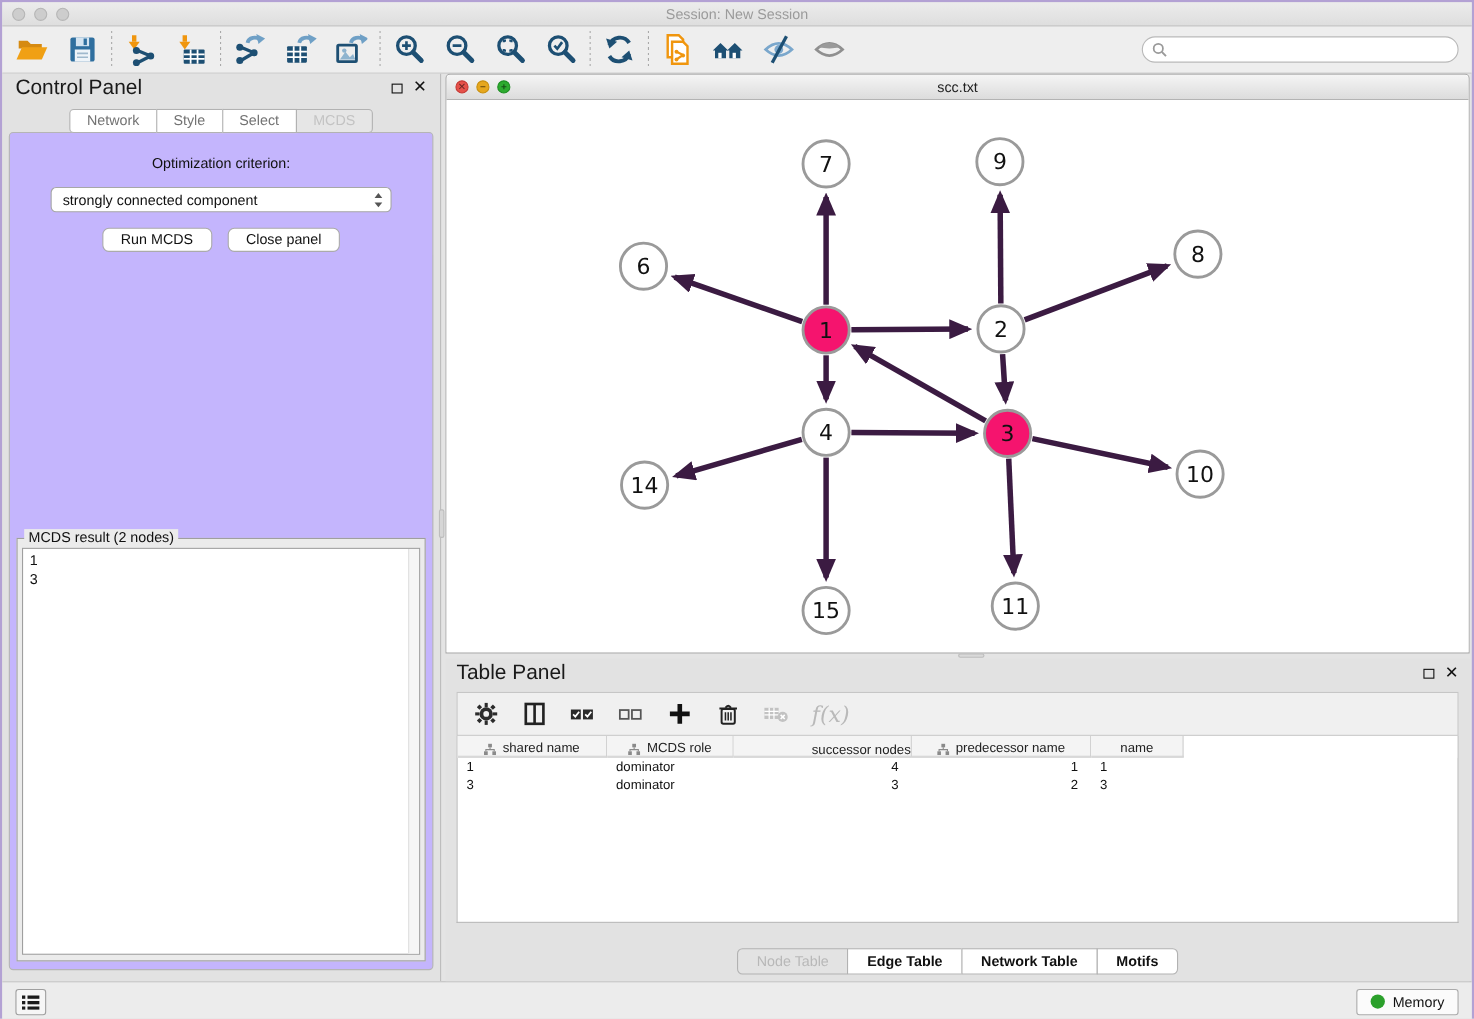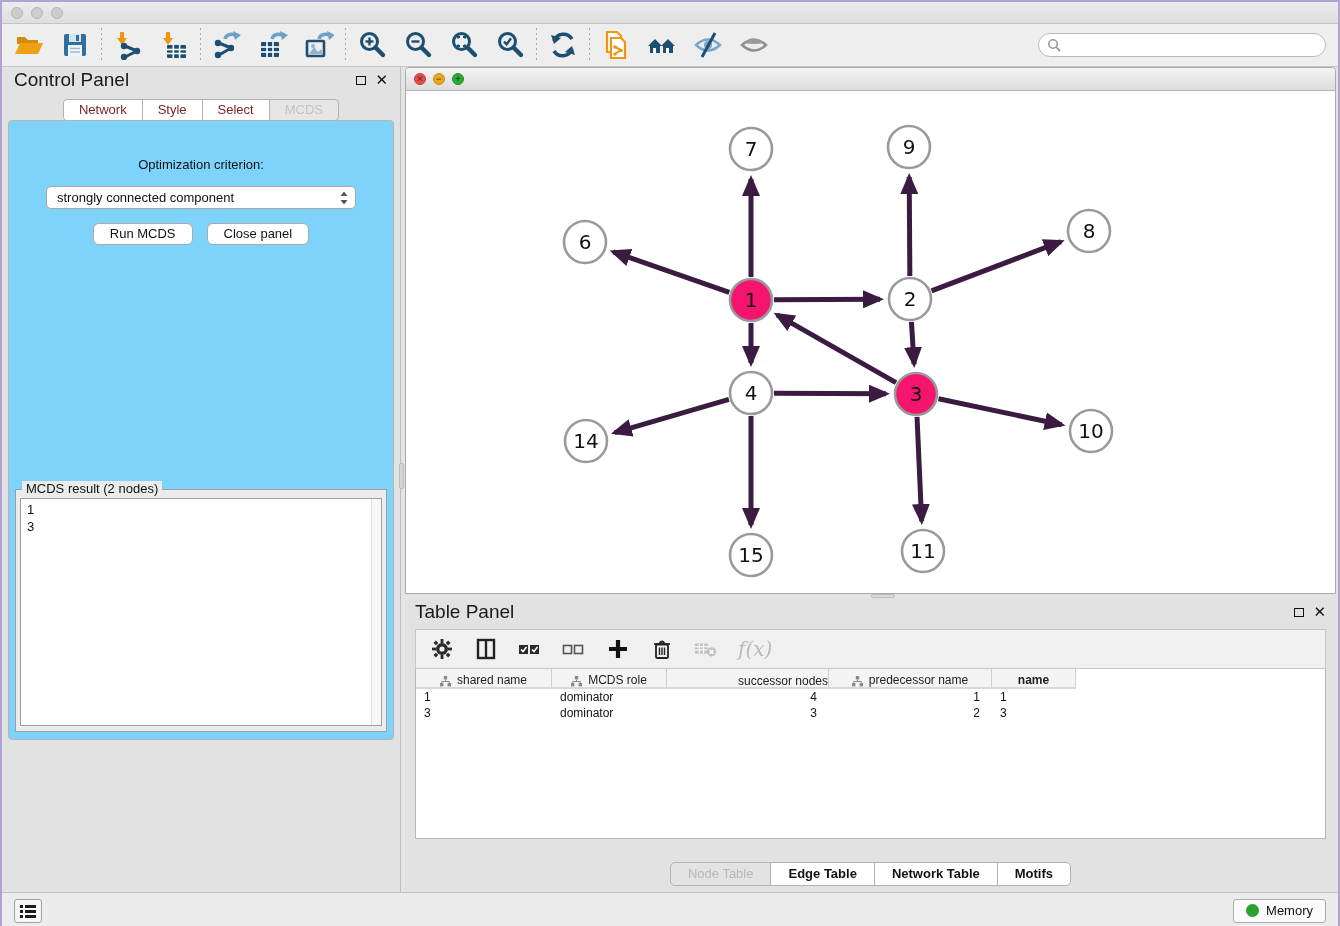--- a/index.html
+++ b/index.html
@@ -28,25 +28,25 @@
   .main { display:flex; height:825px; }
 
   
   .cpanel { width:400px; background:#e2e2e2; border-right:1px solid #bdbdbd; position:relative; padding:0 6px; }
   .panel-head { height:26px; display:flex; align-items:center; padding:0 6px; }
   .panel-title { font-size:19px; color:#1a1a1a; }
   .panel-btns { margin-left:auto; display:flex; gap:9px; align-items:center; }
   .float-glyph { width:10px; height:9px; border:1.6px solid #111; display:inline-block; }
   .close-glyph { font-size:15px; font-weight:bold; color:#111; line-height:10px; }
   .cp-tabs { display:flex; justify-content:center; position:relative; z-index:2; margin-bottom:-1px; margin-top:6px; }
-  .cptab { font-size:13px; padding:2px 15px 3px; background:#fff; border:1px solid #b2b2b2; margin-left:-1px; color:#7f1d1d; }
+  .cptab { font-size:13px; padding:2px 15px 3px; background:#fff; border:1px solid #b2b2b2; margin-left:-1px; color:#737373; }
   .cptab:first-child { border-top-left-radius:4px; border-bottom-left-radius:4px; margin-left:0; }
   .cptab:last-child { border-top-right-radius:4px; border-bottom-right-radius:4px; }
   .cptab.active { color:#c3c3c3; background:#e6e6e6; }
-  .cp-content { border:1px solid #b5b5b5; border-radius:4px; background:#7dd3fc; height:620px; padding-top:36px; position:relative; }
+  .cp-content { border:1px solid #b5b5b5; border-radius:4px; background:#c4b5fd; height:762px; padding-top:20px; position:relative; }
   .opt-label { text-align:center; font-size:13px; color:#111; margin-bottom:10px; }
   .selectbox { width:310px; height:23px; margin:14px auto; background:#fff; border:1px solid #a7a7a7; border-radius:5px;
                display:flex; align-items:center; padding:0 6px 0 10px; }
   .selectbox .sel-text { flex:1; font-size:13px; color:#111; }
   .btn-row { display:flex; justify-content:center; gap:14px; margin-top:13px; }
   .pbtn { background:#fff; border:1px solid #ababab; border-radius:6px; font-size:13px; color:#111; padding:3px 16px; height:22px; line-height:14px; }
 
   .groupbox { position:absolute; left:6px; right:6px; top:368px; bottom:7px; border:1px solid #9f9f9f; background:#ebebeb; }
   .gb-legend { position:absolute; top:-9px; left:6px; background:#ebebeb; padding:0 4px; font-size:13px; color:#111; }
   .gb-inner { position:absolute; left:4px; right:4px; top:8px; bottom:5px; background:#fff; border:1px solid #9f9f9f; overflow:hidden; }
@@ -100,20 +100,21 @@
 </style>
 </head>
 <body>
 
 <div class="titlebar">
   <div class="tl-dots">
     <span class="tl-dot"></span>
     <span class="tl-dot"></span>
     <span class="tl-dot"></span>
   </div>
+  <div class="tb-title">Session: New Session</div>
 </div>
 
 <div class="toolbar">
   <div class="tgroup">
     <span class="ticon">
       <svg width="30" height="30" viewBox="0 0 30 30">
           <path d="M3 7h8l3 3h10v4H3z" fill="#d68a10"></path>
           <path d="M1 24l5-11h23l-5 11z" fill="#f0a014"></path>
         </svg>
     </span>
@@ -330,20 +331,21 @@
   <div class="vsplit-handle"></div>
 
   <div class="rightarea">
     <div class="netwin">
       <div class="net-titlebar">
         <div class="traffic">
           <span class="tdot red">✕</span>
           <span class="tdot yellow">−</span>
           <span class="tdot green">+</span>
         </div>
+        <div class="net-title">scc.txt</div>
       </div>
       <div class="net-canvas">
         <svg id="graph-svg" width="929" height="501" viewBox="0 0 929 501">
           <defs>
             <marker id="arrow" markerWidth="4.2" markerHeight="3.6" refX="3.4" refY="1.8" orient="auto" markerUnits="strokeWidth">
               <path d="M0,0 L4.2,1.8 L0,3.6 z" fill="#3b1b42"></path>
             </marker>
           </defs>
           <g id="graph-edges">
               <line x1="345" y1="186" x2="345" y2="88" stroke="#3b1b42" stroke-width="5" marker-end="url(#arrow)"></line>
@@ -519,21 +521,21 @@
                   <rect x="3.8" y="0" width="3.4" height="3.4"></rect>
                   <rect x="0" y="7" width="3.4" height="3.4"></rect>
                   <rect x="7.6" y="7" width="3.4" height="3.4"></rect>
                 </g>
                 <g stroke="#8a8a8a" stroke-width="1" fill="none">
                   <path d="M5.5 3.4v2.1M1.7 7V5.5h7.6V7"></path>
                 </g>
               </svg>
               <span>predecessor name</span>
             </div>
-            <div class="th" style="width: 84px; font-weight: bold;">
+            <div class="th" style="width: 84px;">
               <span>name</span>
             </div>
           </div>
         <div id="table-body">
             <div class="trow">
               <div class="td" style="width: 136px;">1</div>
               <div class="td" style="width: 115px;">dominator</div>
               <div class="td r" style="width: 162px;">4</div>
               <div class="td r" style="width: 163px;">1</div>
               <div class="td" style="width: 84px;">1</div>

